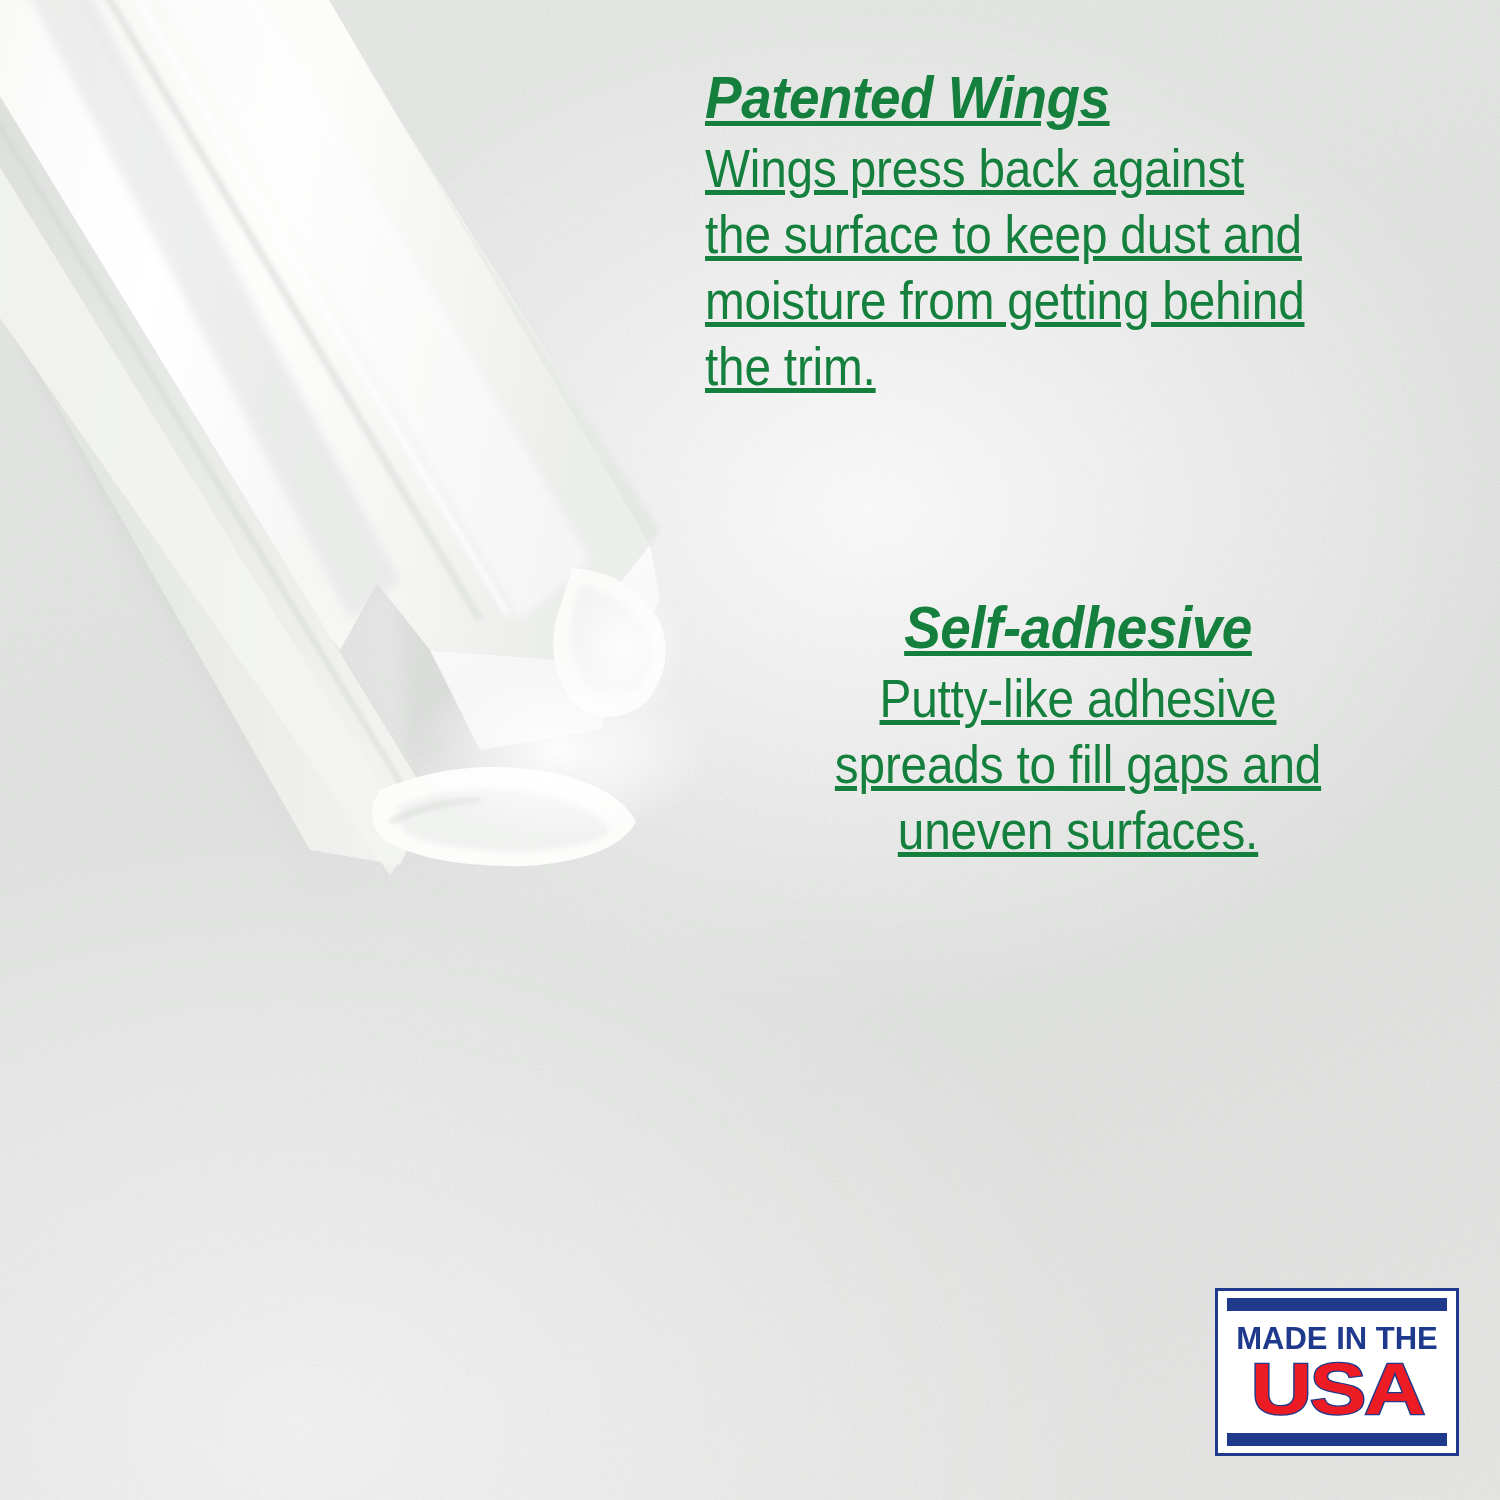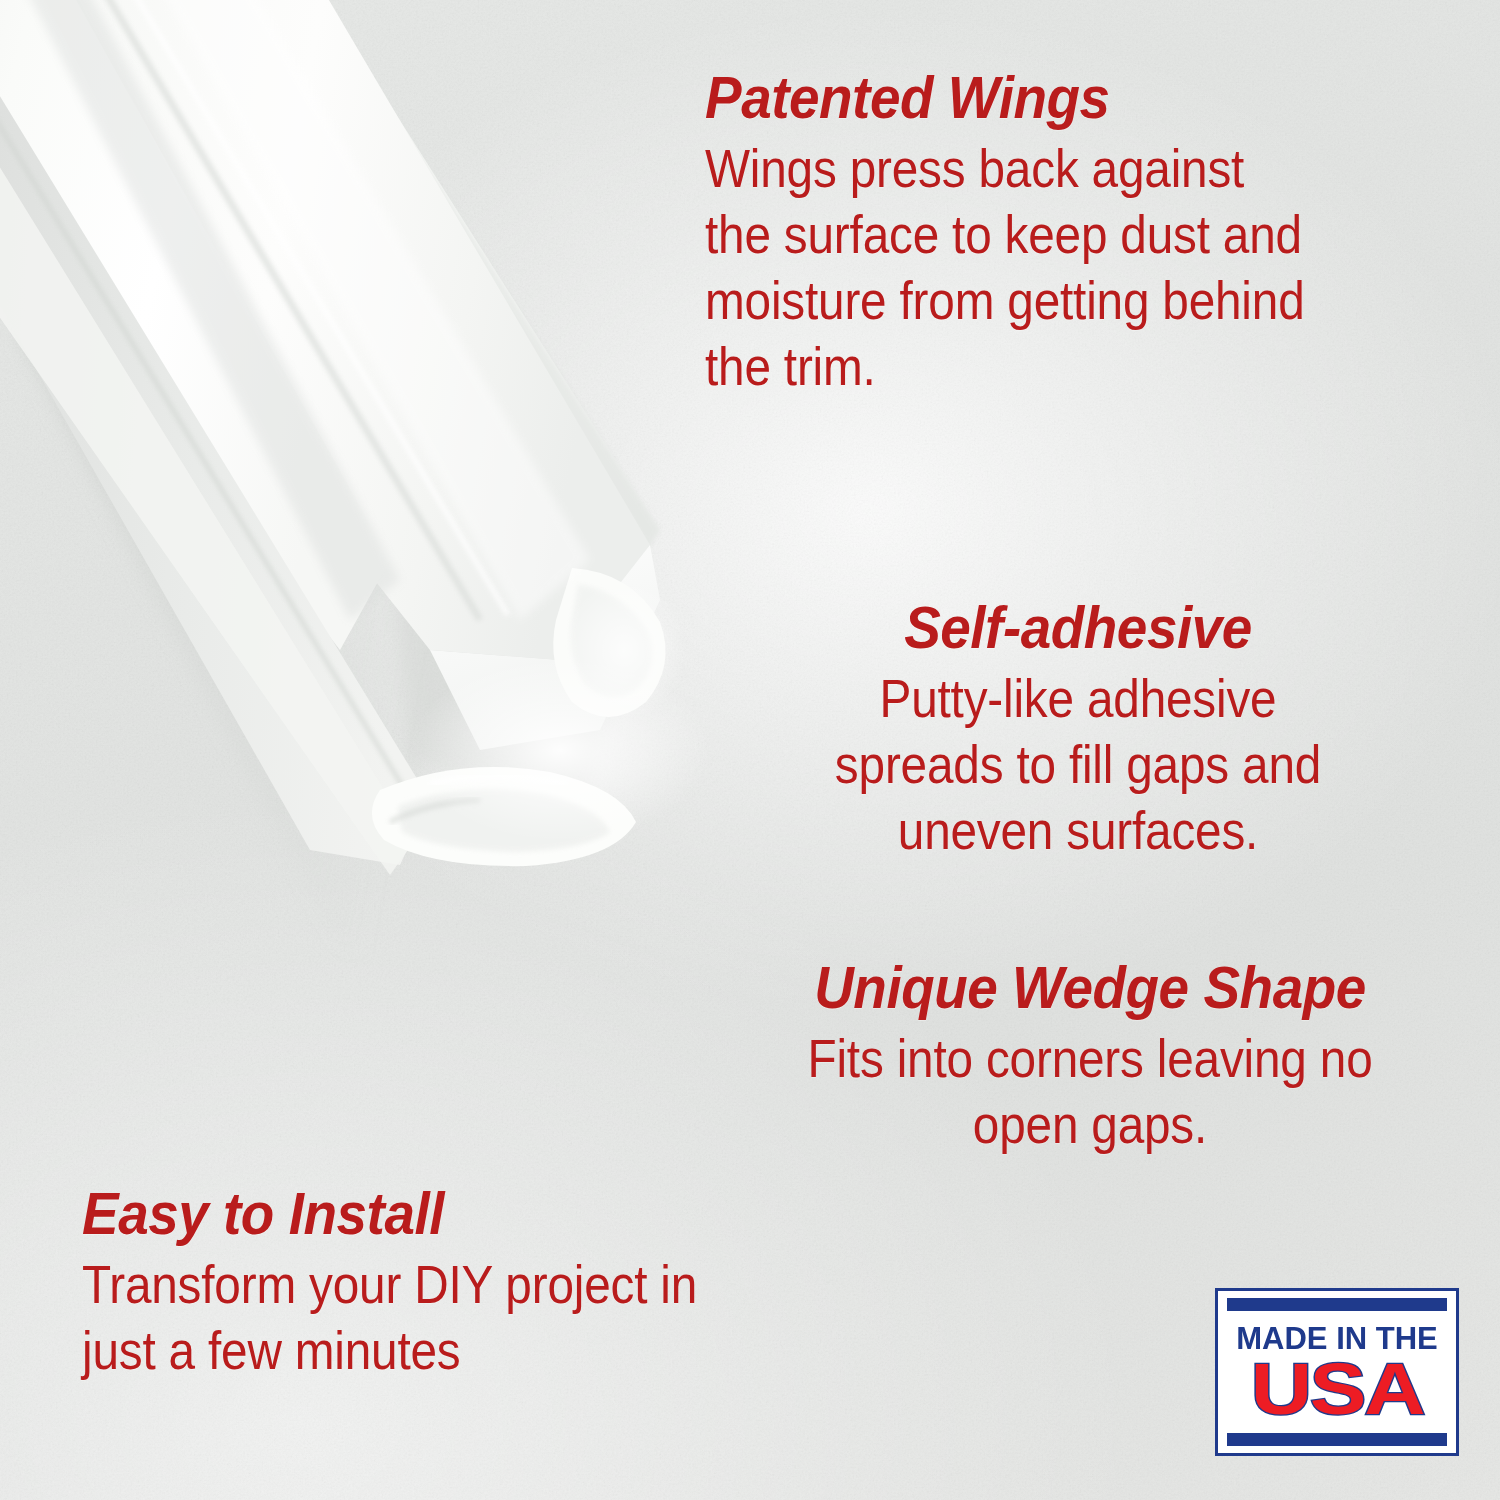--- a/index.html
+++ b/index.html
@@ -18,21 +18,21 @@
       linear-gradient(160deg,#e6e8e6 0%,#e1e3e1 40%,#dfe1df 68%,#e5e6e4 100%);
   }
   .wall-tex{position:absolute;inset:-20px;opacity:.55;mix-blend-mode:multiply;}
   .wall-tex2{position:absolute;inset:-20px;opacity:.40;mix-blend-mode:screen;}
 
   
   .product{position:absolute;left:-40px;top:-40px;width:820px;height:1060px;}
   .prod-svg{position:absolute;inset:0;}
 
   
-  .tblock{position:absolute;color:#b91c1c;}
+  .tblock{position:absolute;color:#15803d;text-decoration:underline;}
   .tblock h2{
     margin:0 0 6px 0;
     font-weight:bold;font-style:italic;
     font-size:59px;line-height:1.05;
     letter-spacing:-0.5px;
     transform:scaleX(.93);transform-origin:left top;
     white-space:nowrap;
     text-shadow:0 1px 0 rgba(255,255,255,.35);
   }
   .tblock p{
@@ -195,29 +195,21 @@
   <div class="tblock" id="blk-wings">
     <h2>Patented Wings</h2>
     <p>Wings press back against the surface to keep dust and moisture from getting behind the trim.</p>
   </div>
 
   <div class="tblock center" id="blk-adh">
     <h2>Self-adhesive</h2>
     <p>Putty-like adhesive spreads to fill gaps and uneven surfaces.</p>
   </div>
 
-  <div class="tblock center" id="blk-wedge">
-    <h2>Unique Wedge Shape</h2>
-    <p>Fits into corners leaving no open gaps.</p>
-  </div>
-
-  <div class="tblock" id="blk-easy">
-    <h2>Easy to Install</h2>
-    <p>Transform your DIY project in just a few minutes</p>
-  </div>
+
 
   <div id="usa-badge">
     <div class="badge-frame"></div>
     <div class="badge-inner">
       <div class="bar"></div>
       <div class="badge-mid">
         <div class="badge-made">MADE IN THE</div>
         <div class="badge-usa">USA</div>
       </div>
       <div class="bar"></div>

